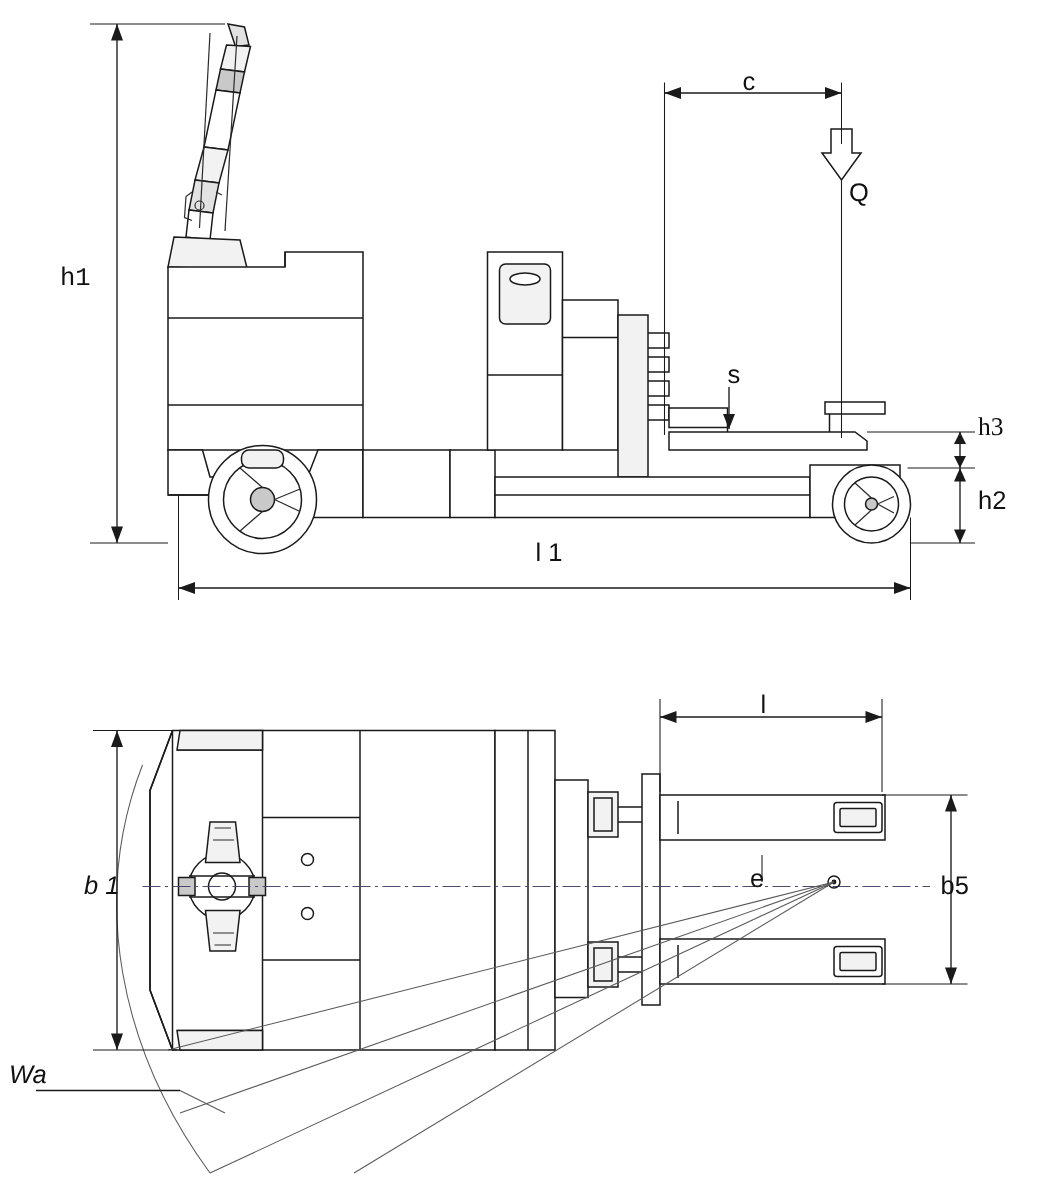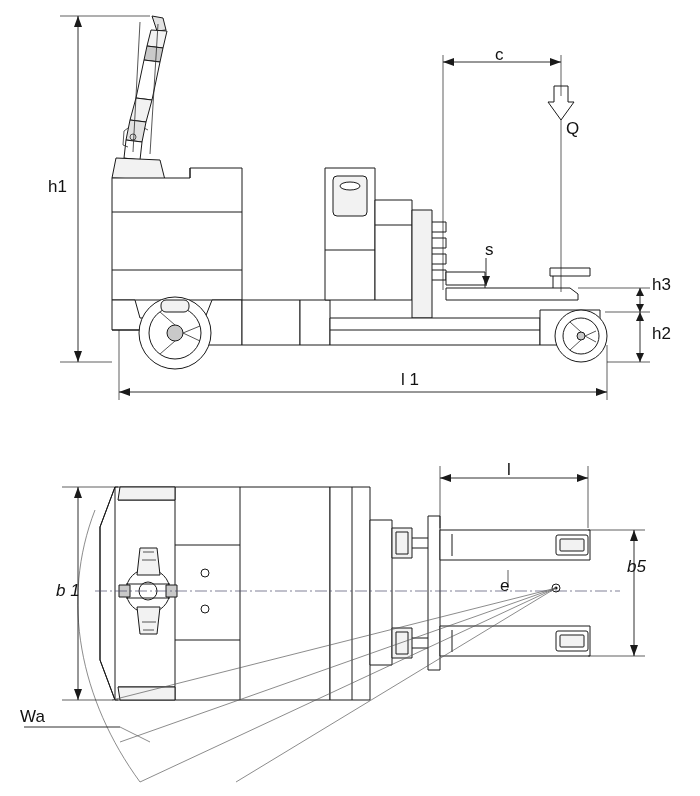--- a/index.html
+++ b/index.html
@@ -274,27 +274,27 @@
       <line class="ext" x1="588" y1="530" x2="645" y2="530"></line>
       <line class="ext" x1="588" y1="656" x2="645" y2="656"></line>
       <line class="dim" x1="634" y1="530" x2="634" y2="656"></line>
       <polygon class="arrowhead" points="634,530 630,541 638,541"></polygon>
       <polygon class="arrowhead" points="634,656 630,645 638,645"></polygon>
 
       <line class="ext" x1="508" y1="570" x2="508" y2="588"></line>
     </g>
   </svg>
 
-  <div class="lbl" style="left:48px; top:178px;">h1</div>
+  <div class="lbl" style="left:40px; top:178px;font-family:Liberation Mono, monospace;">h1</div>
   <div class="lbl" style="left:495px; top:46px;">c</div>
   <div class="lbl" style="left:566px; top:120px;">Q</div>
   <div class="lbl" style="left:485px; top:241px;">s</div>
-  <div class="lbl" style="left:652px; top:276px;">h3</div>
+  <div class="lbl" style="left:652px; top:276px;font-family:Liberation Serif, serif;">h3</div>
   <div class="lbl" style="left:652px; top:325px;text-align:center;">h2</div>
-  <div class="lbl" style="left:357px; top:371px;margin-left:44px;">l 1</div>
+  <div class="lbl" style="left:357px; top:360px;">l 1</div>
 
   <div class="lbl" style="left:507px; top:461px;">l</div>
   <div class="lbl" style="left:56px; top:582px;font-style:italic;">b 1</div>
-  <div class="lbl" style="left:627px; top:558px;font-style:italic;">b5</div>
+  <div class="lbl" style="left:627px; top:582px;">b5</div>
   <div class="lbl" style="left:500px; top:577px;">e</div>
-  <div class="lbl" style="left:20px; top:708px;">Wa</div>
+  <div class="lbl" style="left:6px; top:708px;font-style:italic;">Wa</div>
 
 </div>
 
 </body></html>

